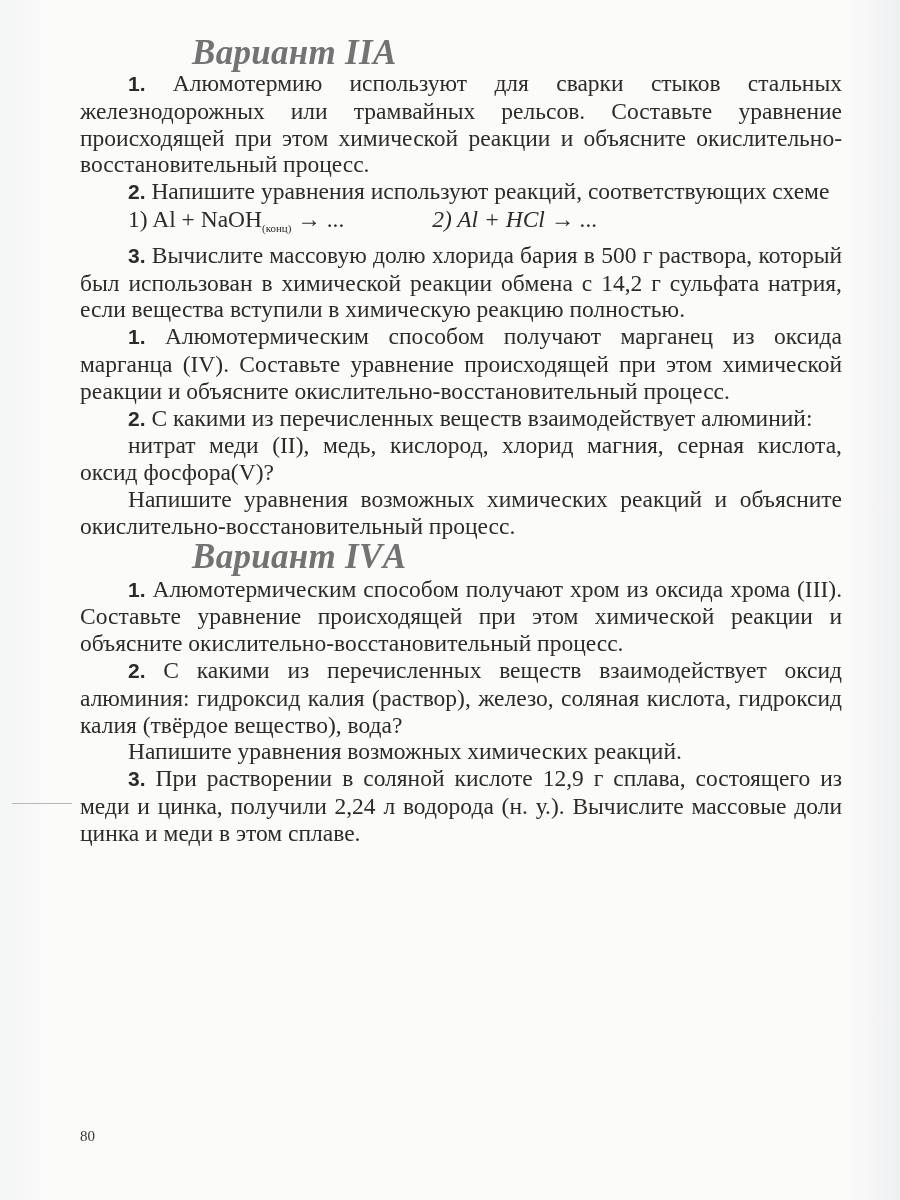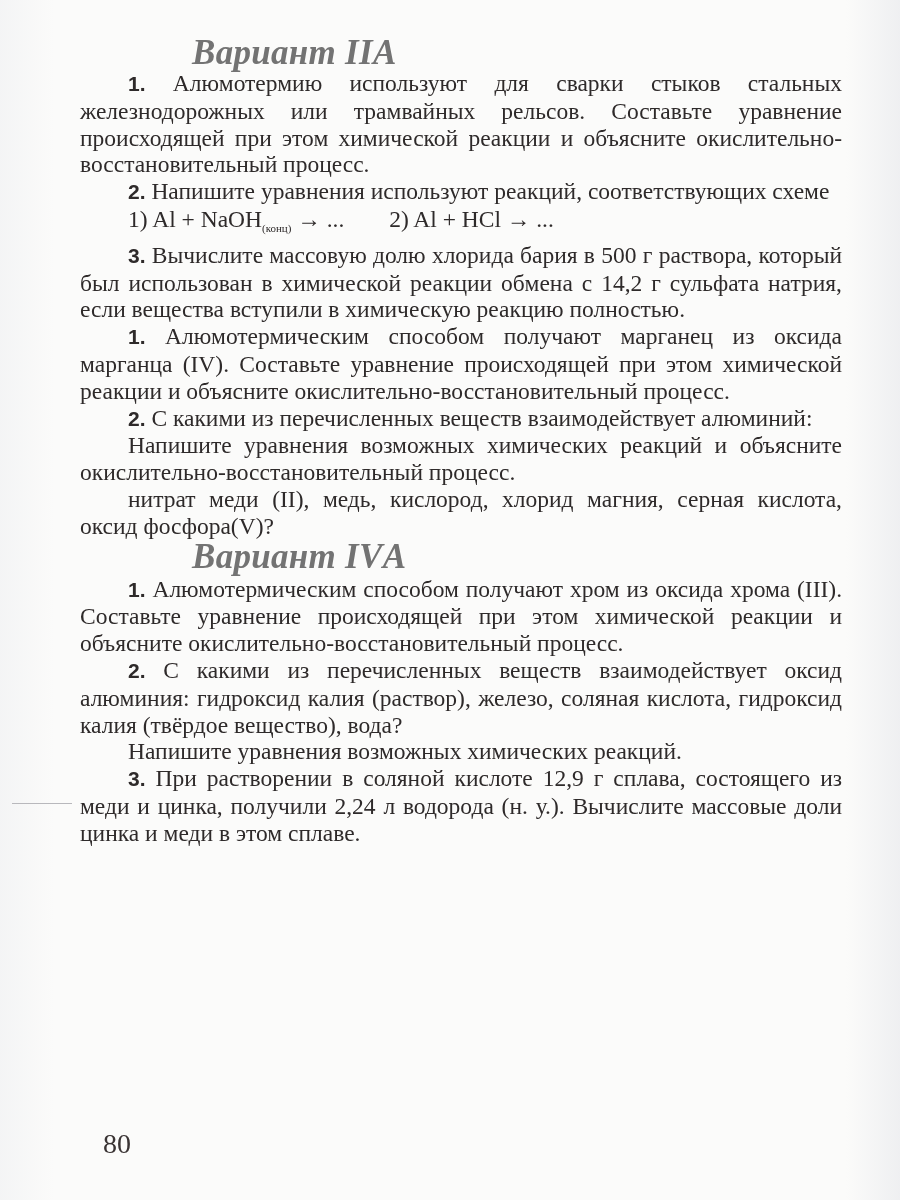--- a/index.html
+++ b/index.html
@@ -55,33 +55,33 @@
     }
     .formula-line {
       font-size: 23.5px;
       line-height: 26.8px;
       padding-left: 48px;
       white-space: nowrap;
       margin: 0;
     }
     .formula-line .f2 {
       display: inline-block;
-      margin-left: 39px;
+      margin-left: 82px;
+      font-style: italic;
     }
     .formula-line sub {
       font-size: 11px;
       vertical-align: -5px;
     }
     .page-number {
       position: absolute;
       left: 80px;
       top: 1128px;
-      font-size: 28px;
+      font-size: 15px;
       color: #3a3434;
-      margin-left: 23px;
     }
     .margin-rule {
       position: absolute;
       left: 12px;
       top: 803px;
       width: 60px;
       height: 1px;
       background: #b8b8bc;
     }
   </style>
@@ -120,22 +120,22 @@
 
     <p class="para">
       <span class="num">1.</span>
       <span>Алюмотермическим способом получают марганец из оксида марганца (IV). Составьте уравнение происходящей при этом химической реакции и объясните окислительно-восстановительный процесс.</span>
     </p>
 
     <p class="para">
       <span class="num">2.</span>
       <span>С какими из перечисленных веществ взаимодействует алюминий:</span>
     </p>
+    <p class="para">нитрат меди (II), медь, кислород, хлорид магния, серная кислота, оксид фосфора(V)?</p>
     <p class="para">Напишите уравнения возможных химических реакций и объясните окислительно-восстановительный процесс.</p>
-    <p class="para">нитрат меди (II), медь, кислород, хлорид магния, серная кислота, оксид фосфора(V)?</p>
 
   </section>
 
   <section>
     <h2 class="heading h3">Вариант IVА</h2>
 
     <p class="para">
       <span class="num">1.</span>
       <span>Алюмотермическим способом получают хром из оксида хрома (III). Составьте уравнение происходящей при этом химической реакции и объясните окислительно-восстановительный процесс.</span>
     </p>

